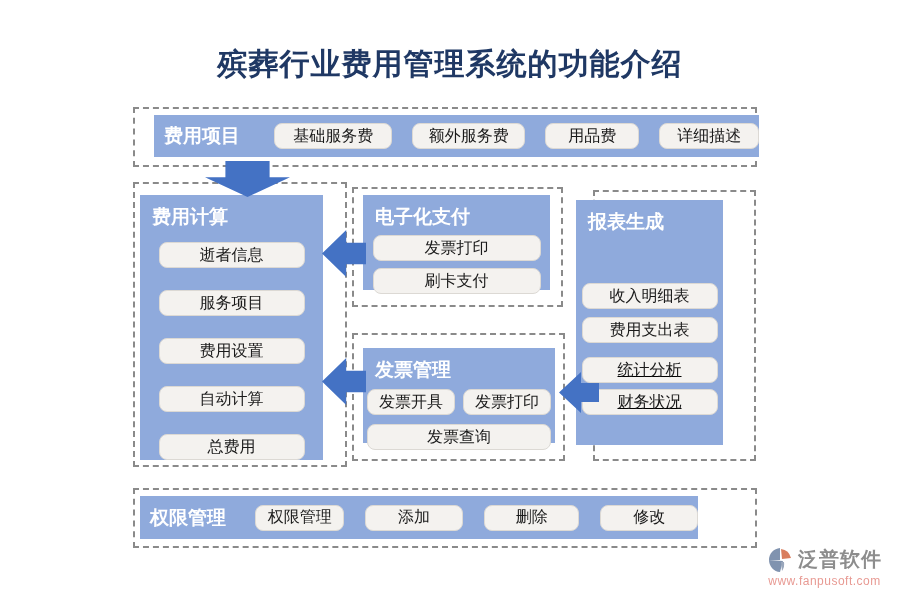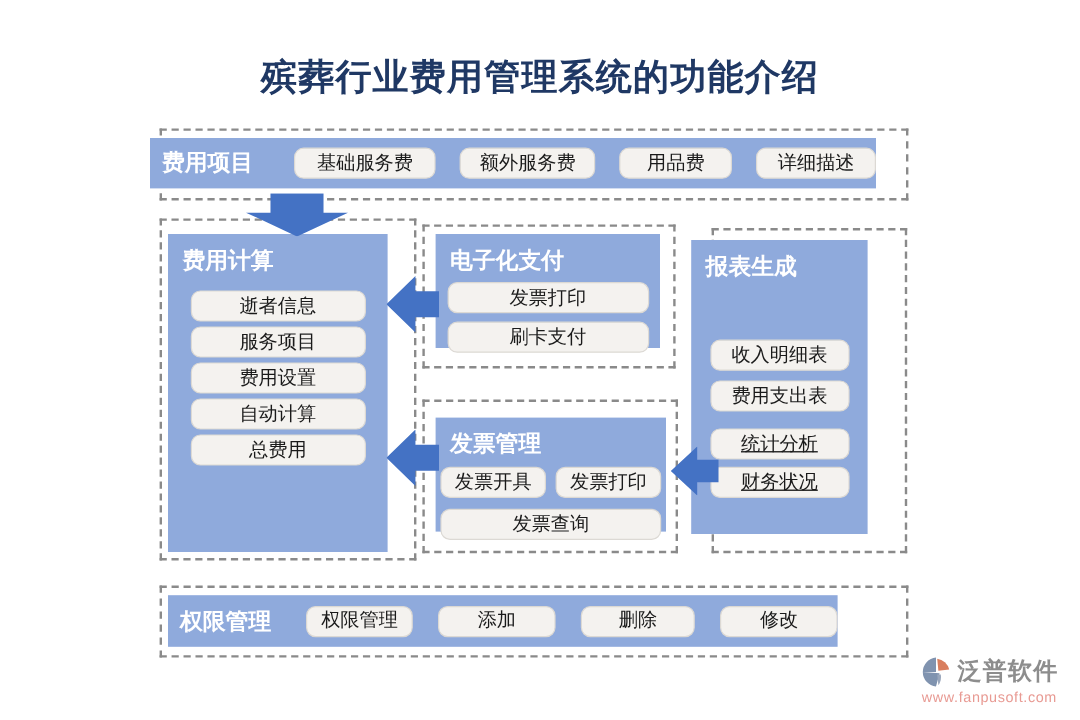--- a/index.html
+++ b/index.html
@@ -28,44 +28,44 @@
     font-family:"Liberation Sans","DejaVu Sans",sans-serif;
     display:flex;align-items:center;justify-content:center;
     height:26px;box-sizing:border-box;cursor:pointer;white-space:nowrap;padding:12px 6px;
   }
   .col{display:flex;flex-direction:column;align-items:center;}
   .arrow{position:absolute;background:#4472c4;z-index:5;}
   .arrow-down{clip-path:polygon(24% 0,76% 0,76% 45%,100% 45%,50% 100%,0 45%,24% 45%);}
   .arrow-left{clip-path:polygon(0 50%,55% 0,55% 27%,100% 27%,100% 73%,55% 73%,55% 100%);}
   
   #top-box{left:133px;top:107px;width:624px;height:60px;}
-  #top-band{left:125px;top:115px;width:605px;height:42px;padding-left:10px;gap:20px;}
+  #top-band{left:154px;top:115px;width:605px;height:42px;padding-left:10px;gap:20px;}
   #top-band .btn.w1{width:126px;} #top-band .btn.w2{width:120px;}
   #top-band .btn.w3{width:100px;} #top-band .btn.w4{width:106px;}
   #top-band .band-label{margin-right:14px;}
   #arrow-top{left:205px;top:161px;width:85px;height:36px;}
   #left-box{left:133px;top:182px;width:214px;height:285px;}
   #panel-cost{left:140px;top:195px;width:183px;height:265px;}
-  #panel-cost .col{margin-top:12px;gap:4px;}
+  #panel-cost .col{margin-top:12px;gap:22px;}
   #panel-cost .btn{width:146px;}
   #epay-box{left:352px;top:187px;width:211px;height:120px;}
   #panel-epay{left:363px;top:195px;width:187px;height:95px;}
   #panel-epay .col{margin-top:5px;gap:7px;}
   #panel-epay .btn{width:168px;}
   #invoice-box{left:352px;top:333px;width:213px;height:128px;}
   #panel-invoice{left:363px;top:348px;width:192px;height:95px;}
   #panel-invoice .rows{display:flex;flex-direction:column;align-items:center;margin-top:6px;gap:9px;}
   #panel-invoice .row2{display:flex;gap:8px;}
   #panel-invoice .row2 .btn{width:88px;}
   #panel-invoice .btn-full{width:184px;}
   #report-box{left:593px;top:190px;width:163px;height:271px;}
   #panel-report{left:576px;top:200px;width:147px;height:245px;}
   #panel-report .grp1{margin-top:48px;gap:8px;}
   #panel-report .grp2{margin-top:14px;gap:6px;text-decoration:underline;}
-  #panel-report .btn{width:116px;}
+  #panel-report .btn{width:136px;}
   #arrow-a{left:322px;top:230px;width:44px;height:47px;}
   #arrow-b{left:322px;top:358px;width:44px;height:47px;}
   #arrow-c{left:559px;top:372px;width:40px;height:41px;}
   #bottom-box{left:133px;top:488px;width:624px;height:60px;}
   #bottom-band{left:140px;top:496px;width:558px;height:43px;padding-left:10px;gap:21px;}
   #bottom-band .band-label{margin-right:8px;}
   #bottom-band .btn.w1{width:96px;} #bottom-band .btn.w2{width:105px;}
   #bottom-band .btn.w3{width:103px;} #bottom-band .btn.w4{width:105px;}
   
   .footer{

